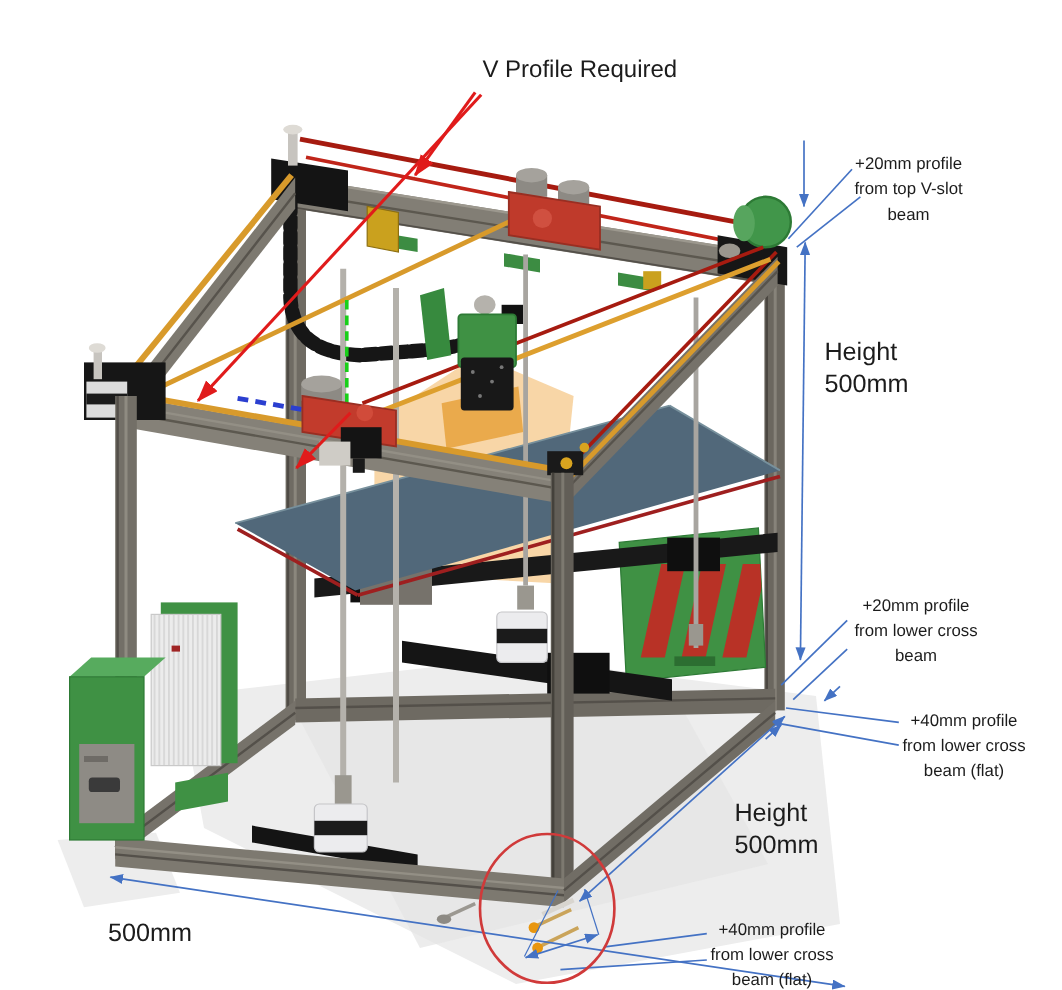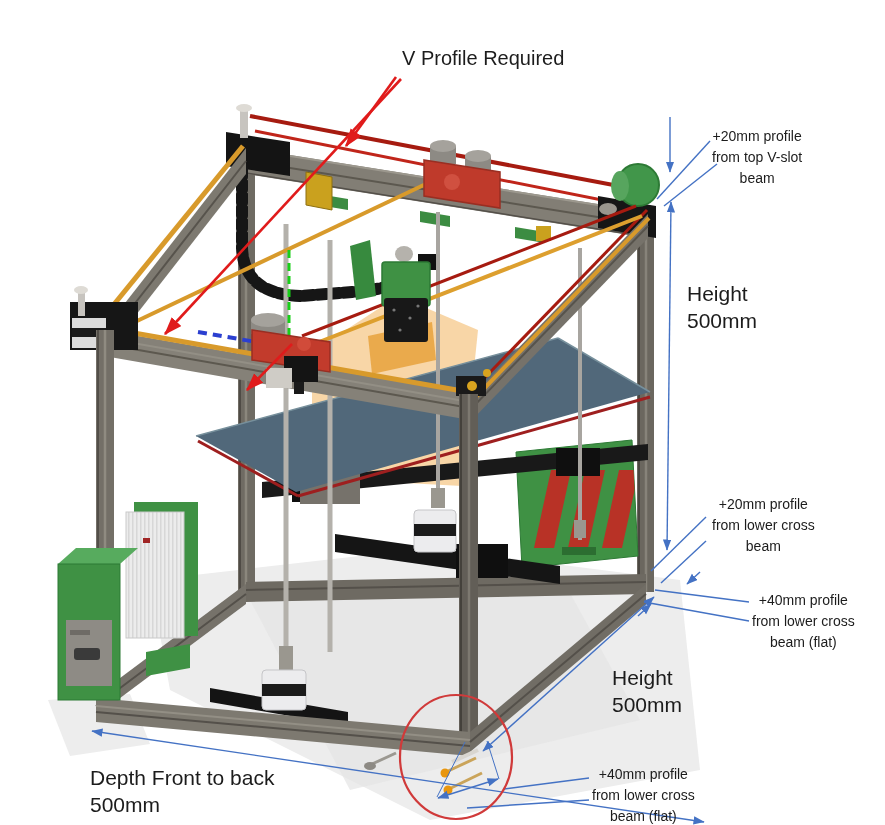--- a/index.html
+++ b/index.html
@@ -324,21 +324,20 @@
   <div>from lower cross</div>
   <div>beam (flat)</div>
 </div>
 
 <div class="lbl big" style="left:612px;top:664px">
   <div>Height</div>
   <div>500mm</div>
 </div>
 
 <div class="lbl big" style="left:90px;top:764px">
-  <div>Depth Front to back</div>
   <div>500mm</div>
 </div>
 
 <div class="lbl small" style="left:592px;top:764px">
   <div>+40mm profile</div>
   <div>from lower cross</div>
   <div>beam (flat)</div>
 </div>
 
 </div>

